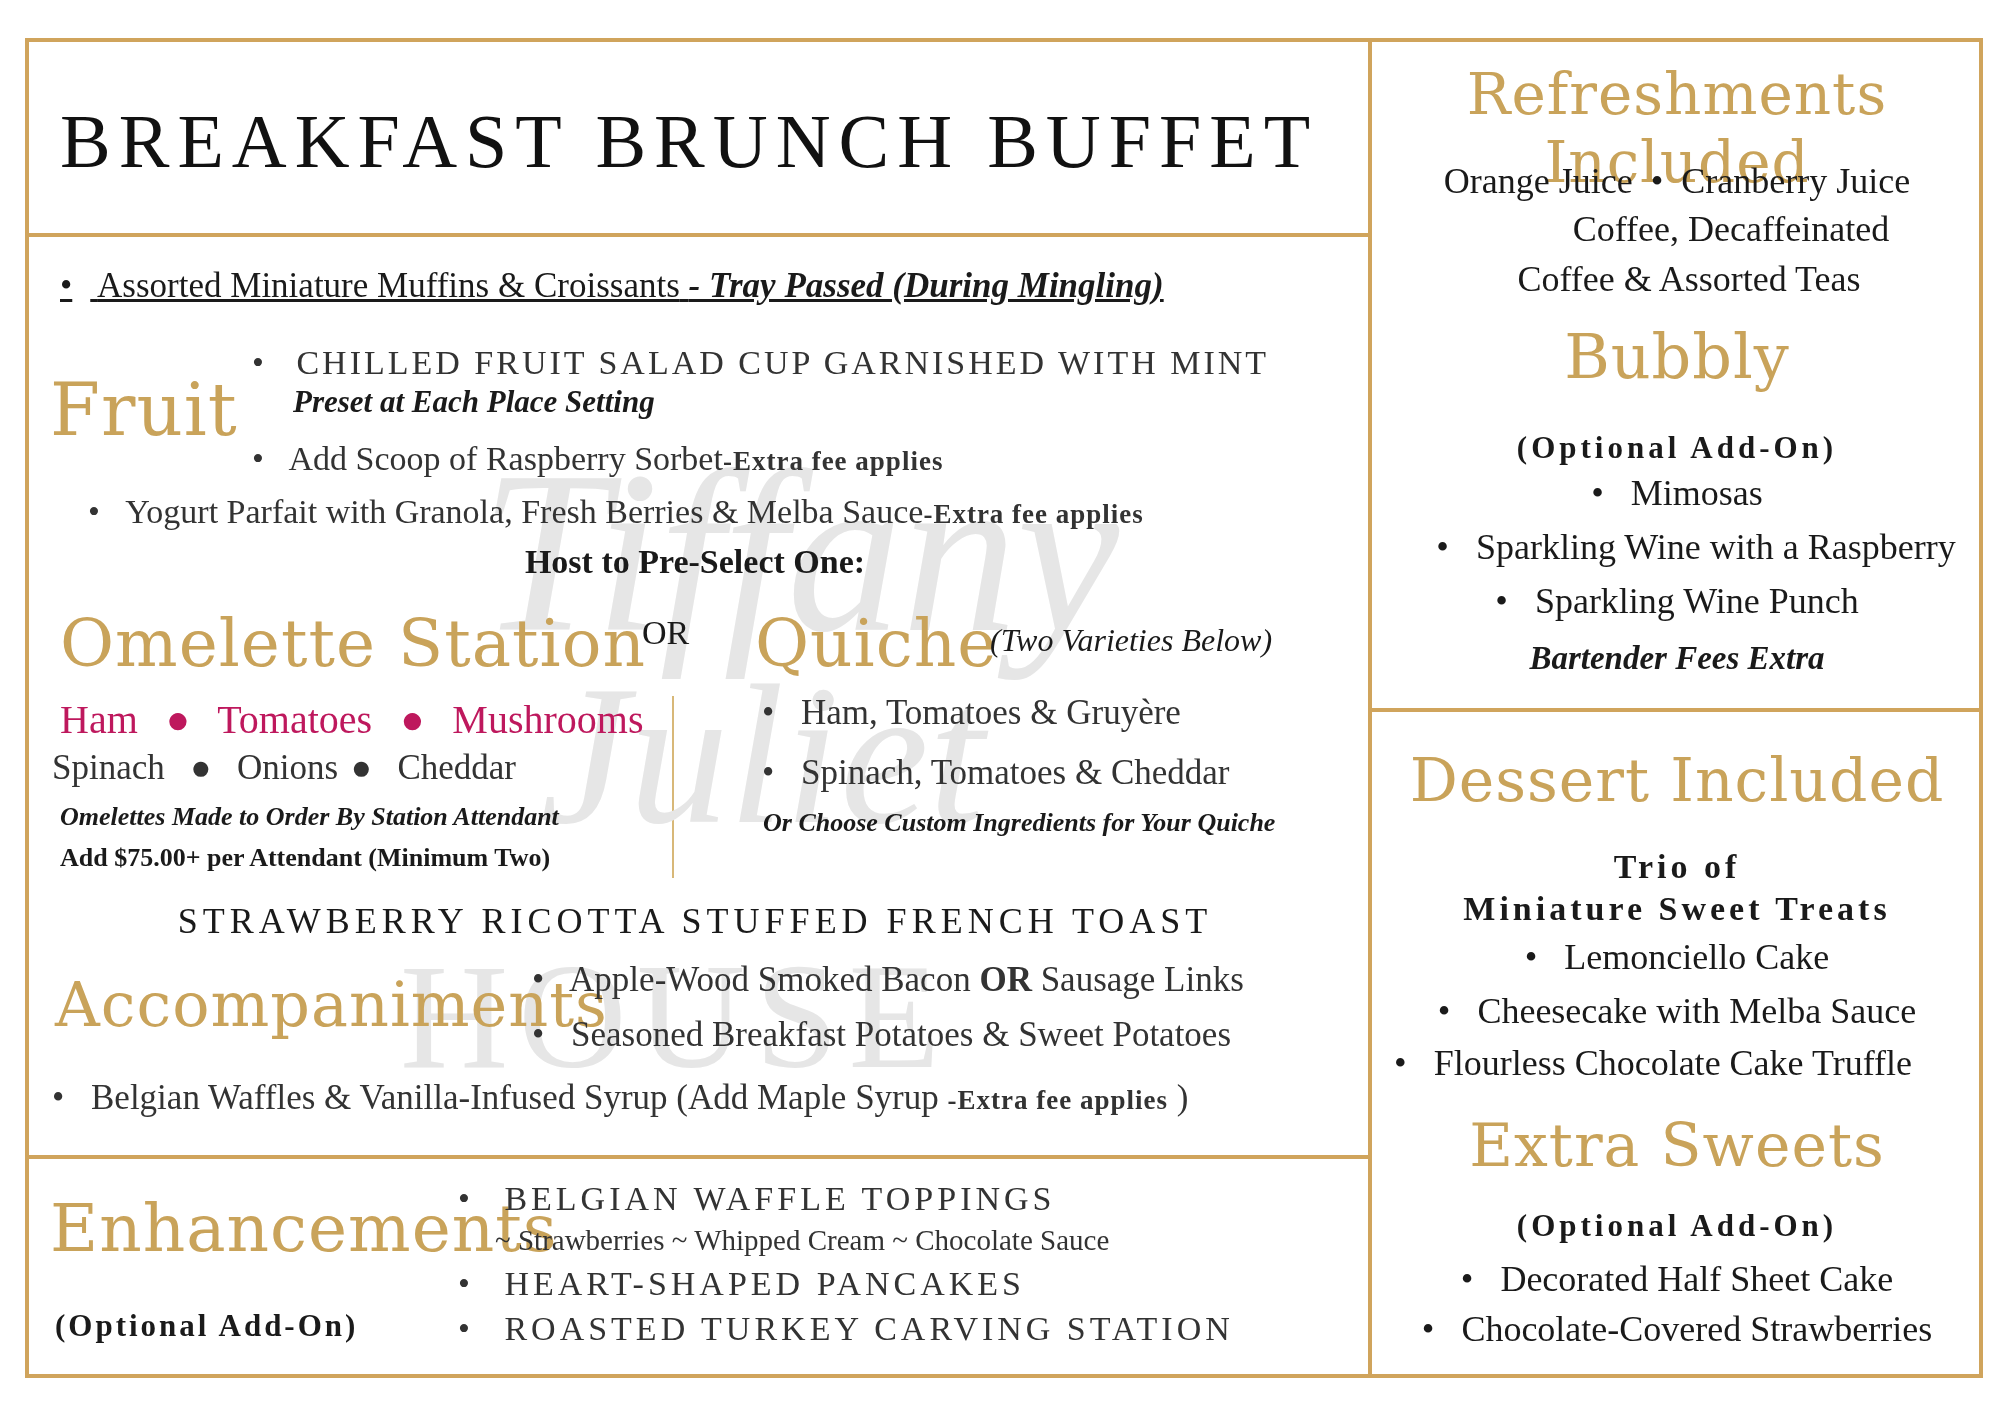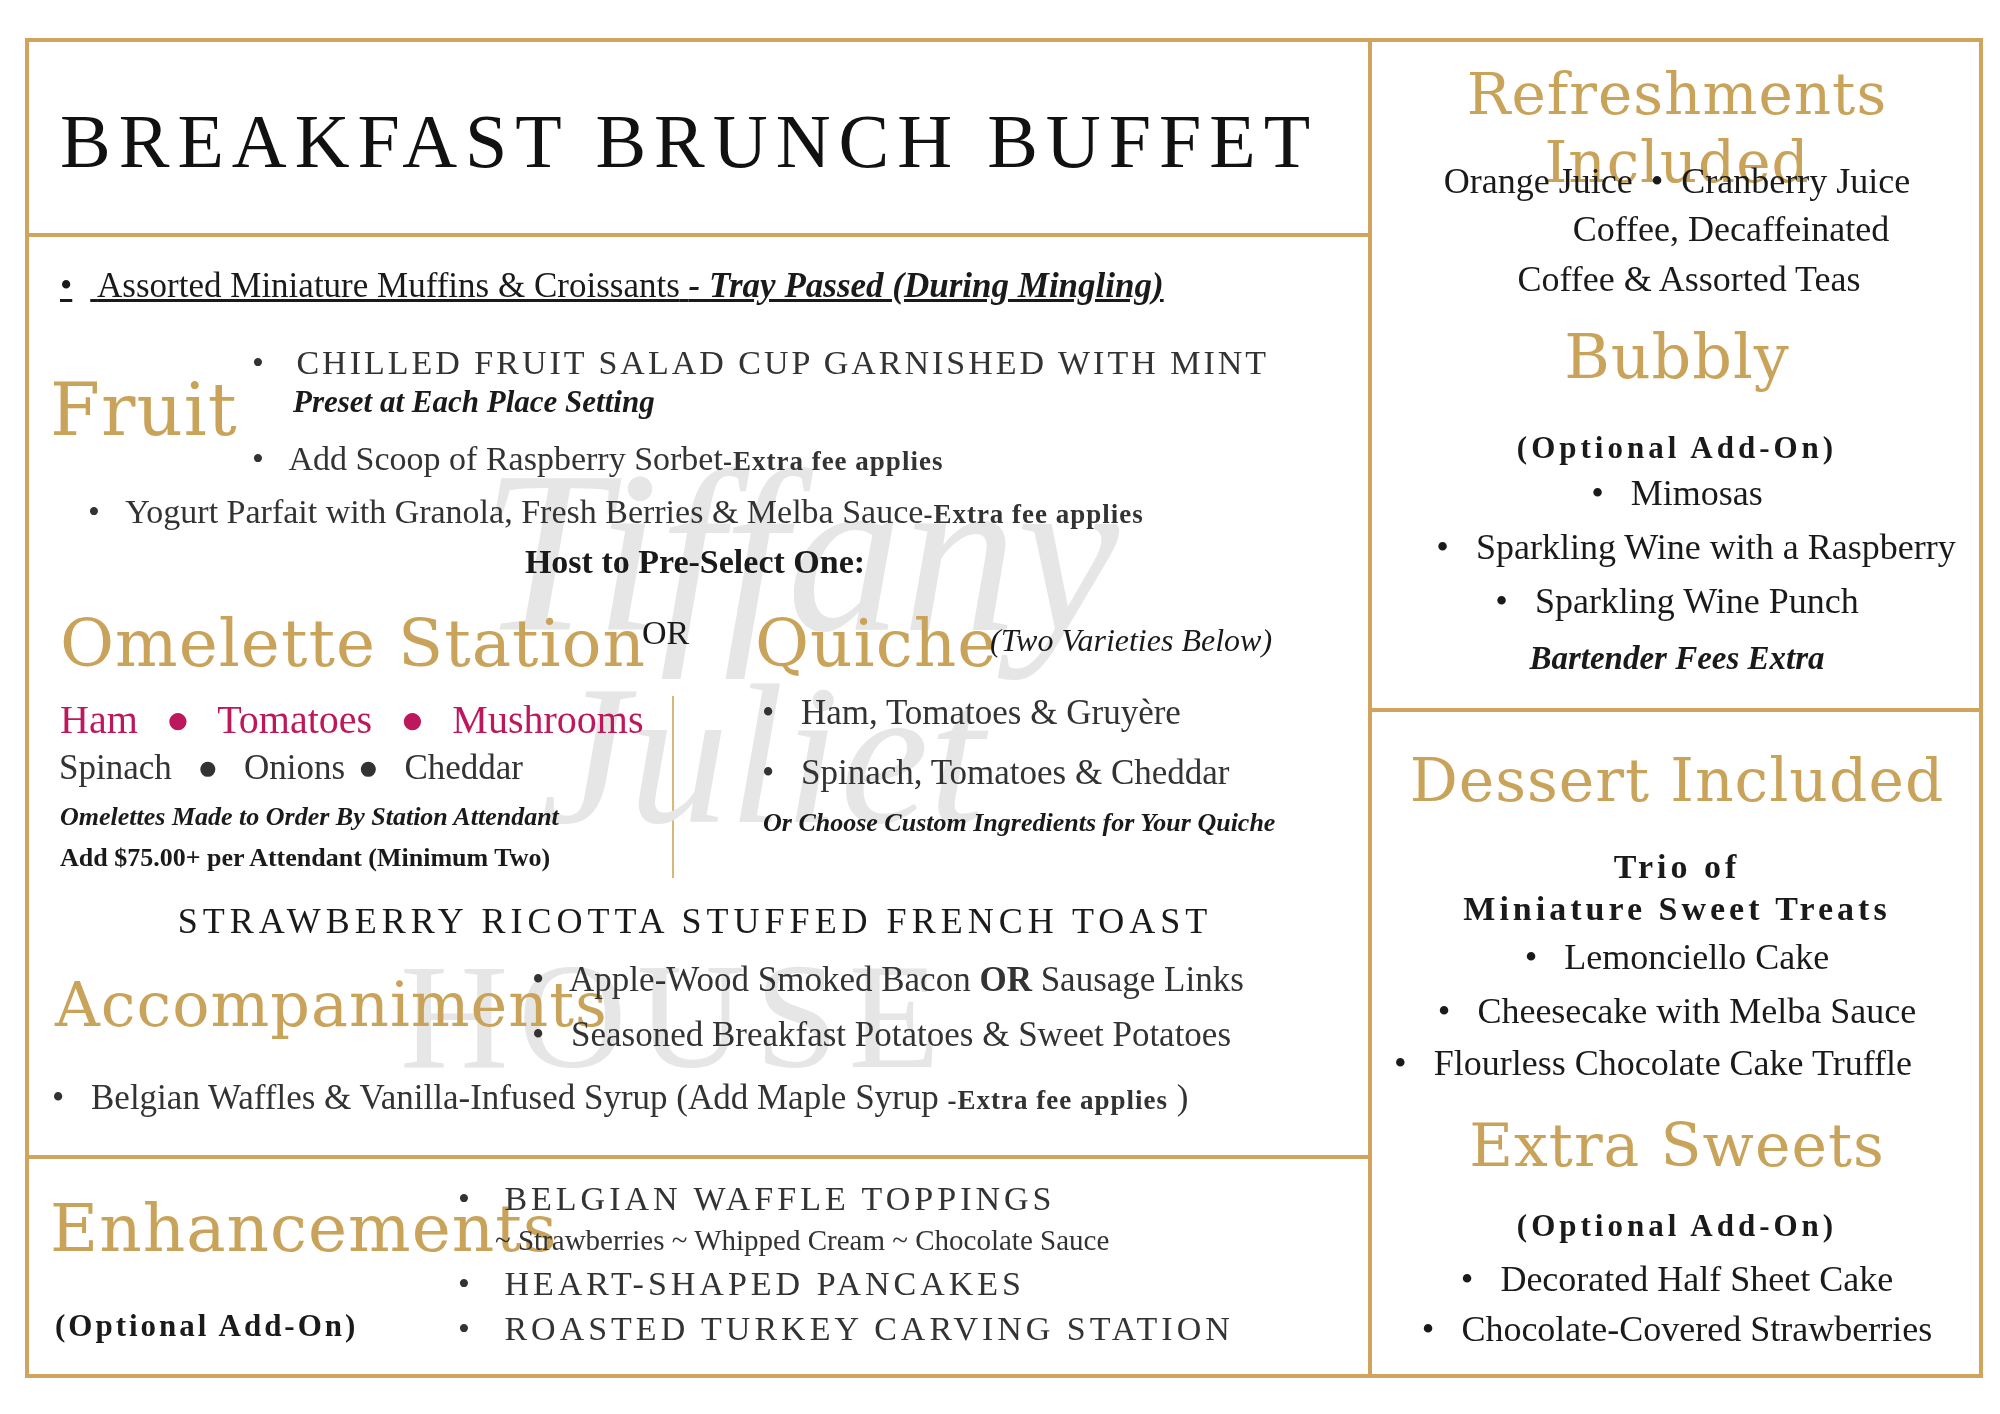--- a/index.html
+++ b/index.html
@@ -56,21 +56,21 @@
 
 <div class="abs script" style="left:60px; top:605px; font-size:66px;">Omelette Station</div>
 <div class="abs" style="left:642px; top:614px; font-size:34px;">OR</div>
 <div class="abs" style="left:60px; top:696px; font-size:40px; color:#be185d; word-spacing:4px;">
   <span>Ham</span>
   <span>&nbsp;●&nbsp;</span>
   <span>Tomatoes</span>
   <span>&nbsp;●&nbsp;</span>
   <span>Mushrooms</span>
 </div>
-<div class="abs" style="left:59px; top:748px; font-size:35px; color:#333; word-spacing:4px;">
+<div class="abs" style="left:52px; top:748px; font-size:35px; color:#333; word-spacing:4px;">
   <span>Spinach</span>
   <span>&nbsp;●&nbsp;</span>
   <span>Onions</span>
   <span>●&nbsp;</span>
   <span>Cheddar</span>
 </div>
 <div class="abs bold-italic" style="left:60px; top:802px; font-size:26px;">Omelettes Made to Order By Station Attendant</div>
 <div class="abs" style="left:60px; top:843px; font-size:26px; font-weight:bold;">Add $75.00+ per Attendant (Minimum Two)</div>
 
 <div class="abs script" style="left:755px; top:605px; font-size:66px;">Quiche</div>

